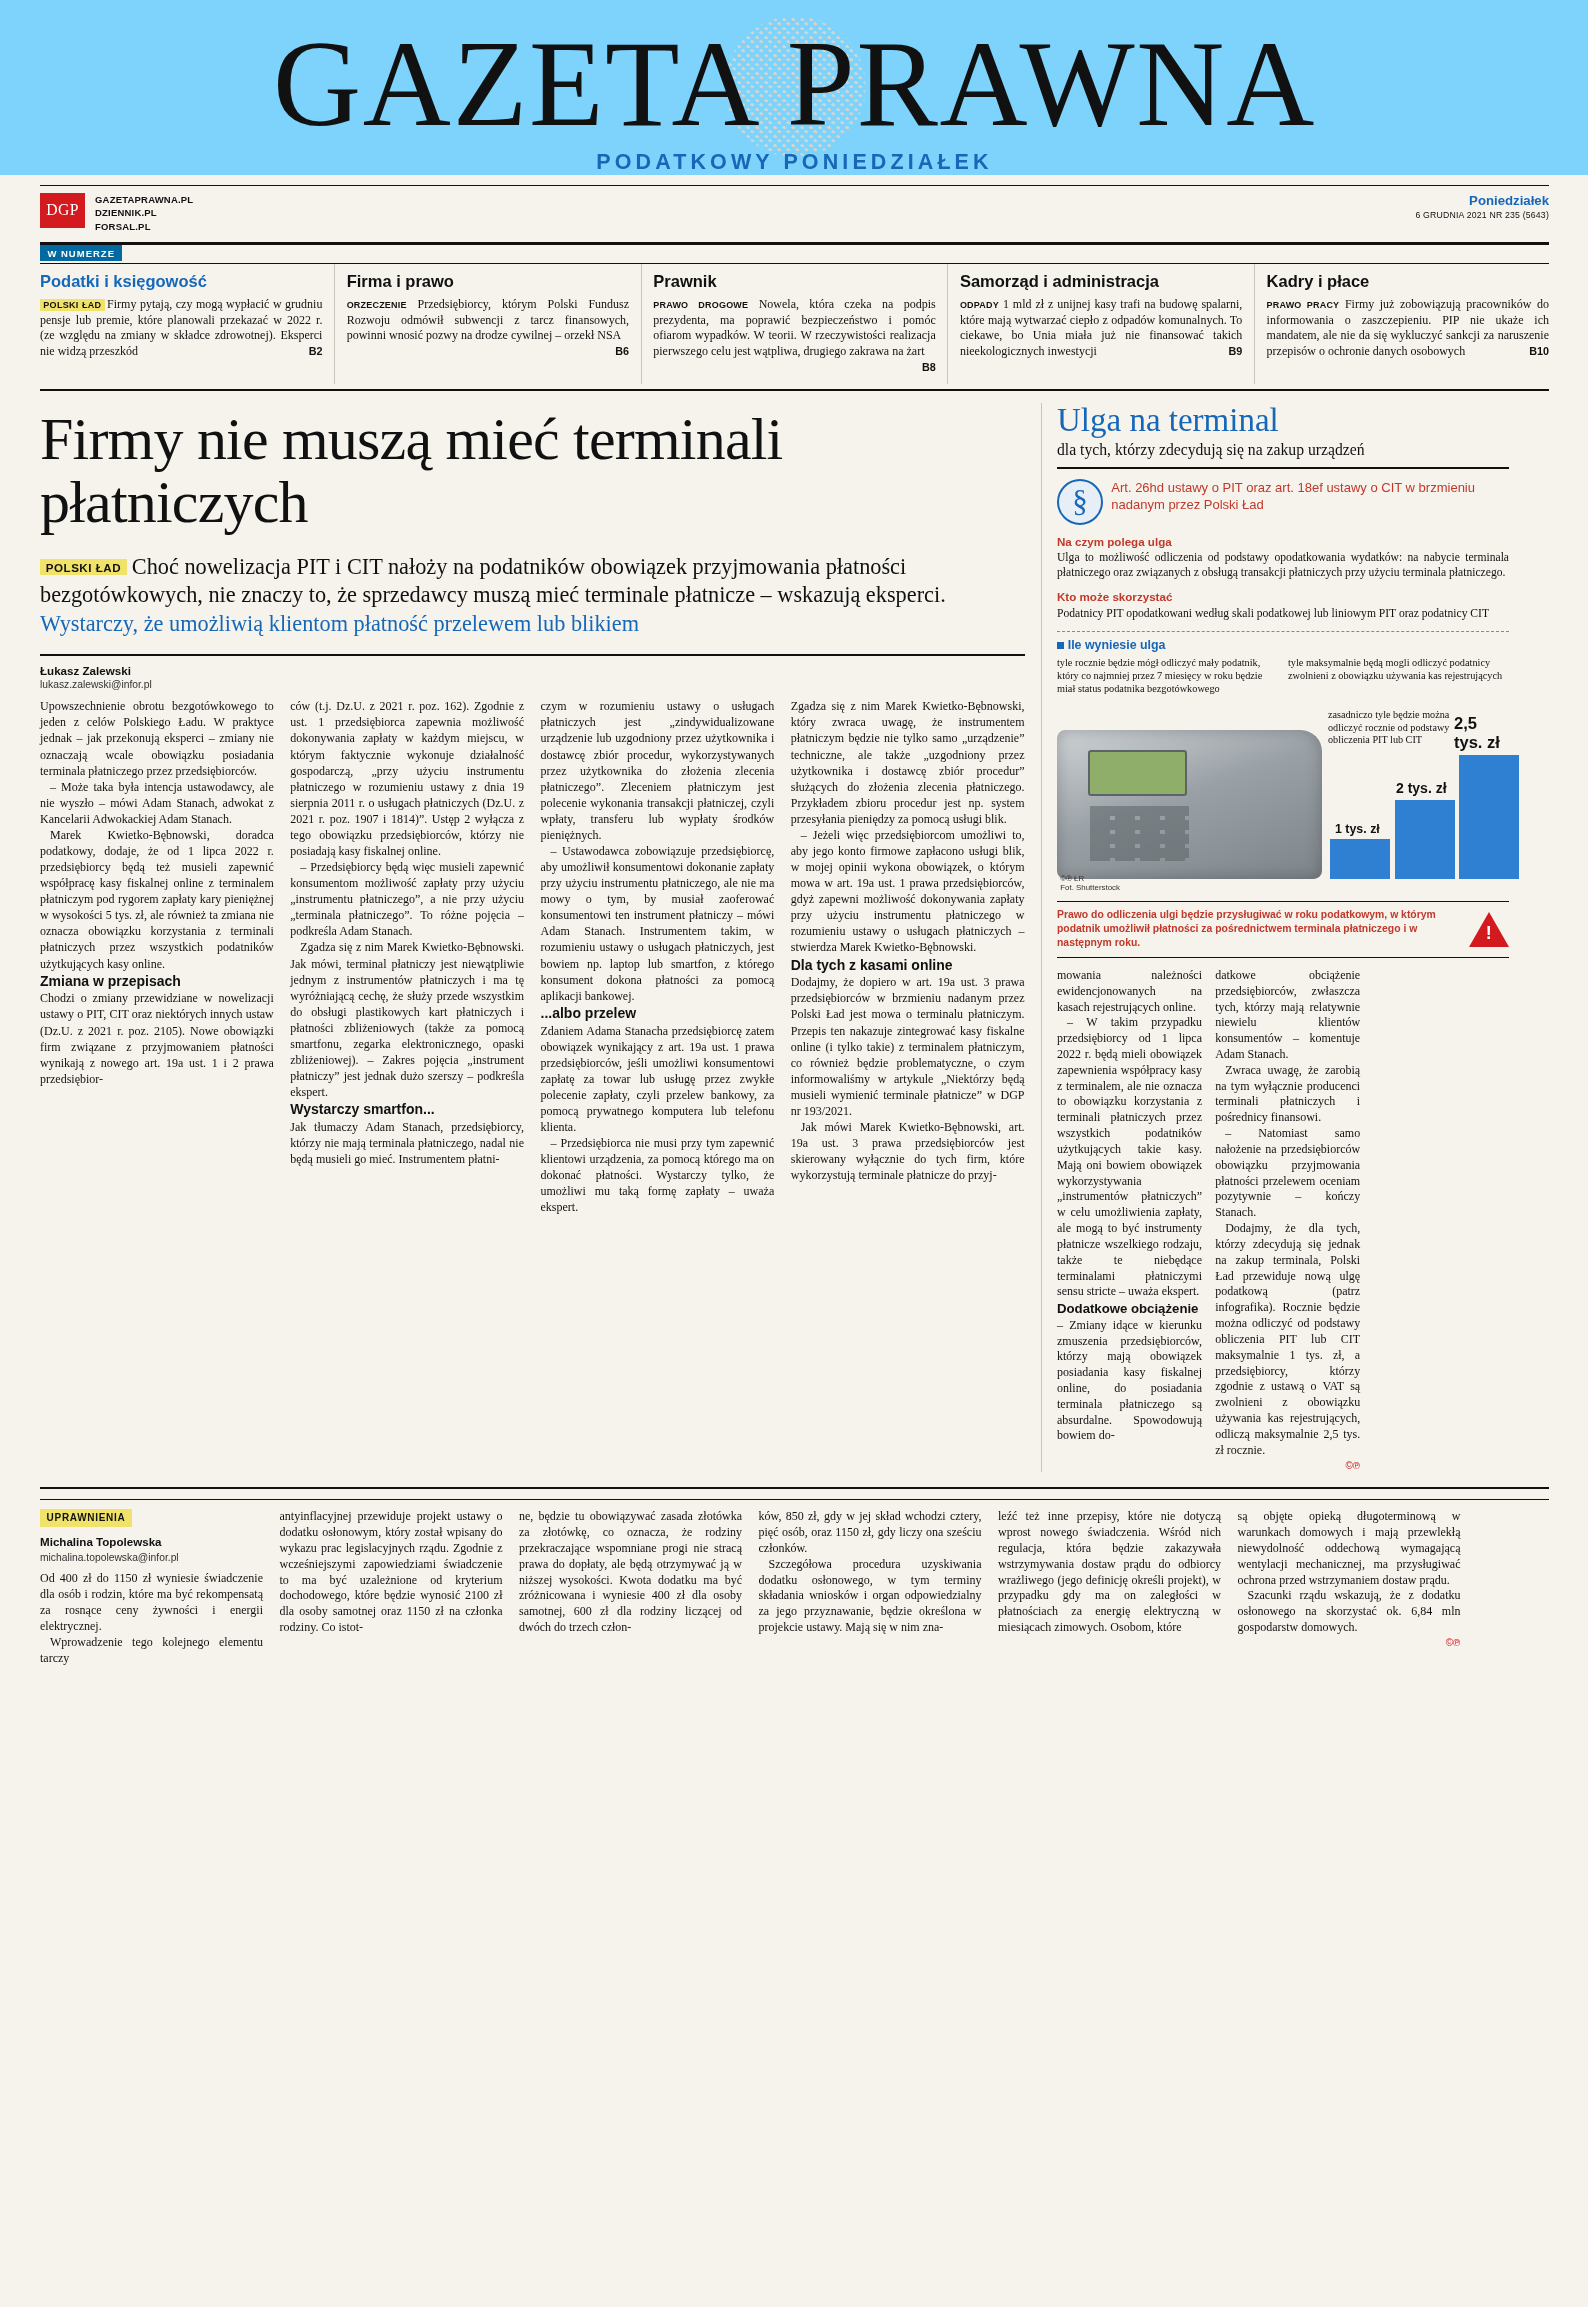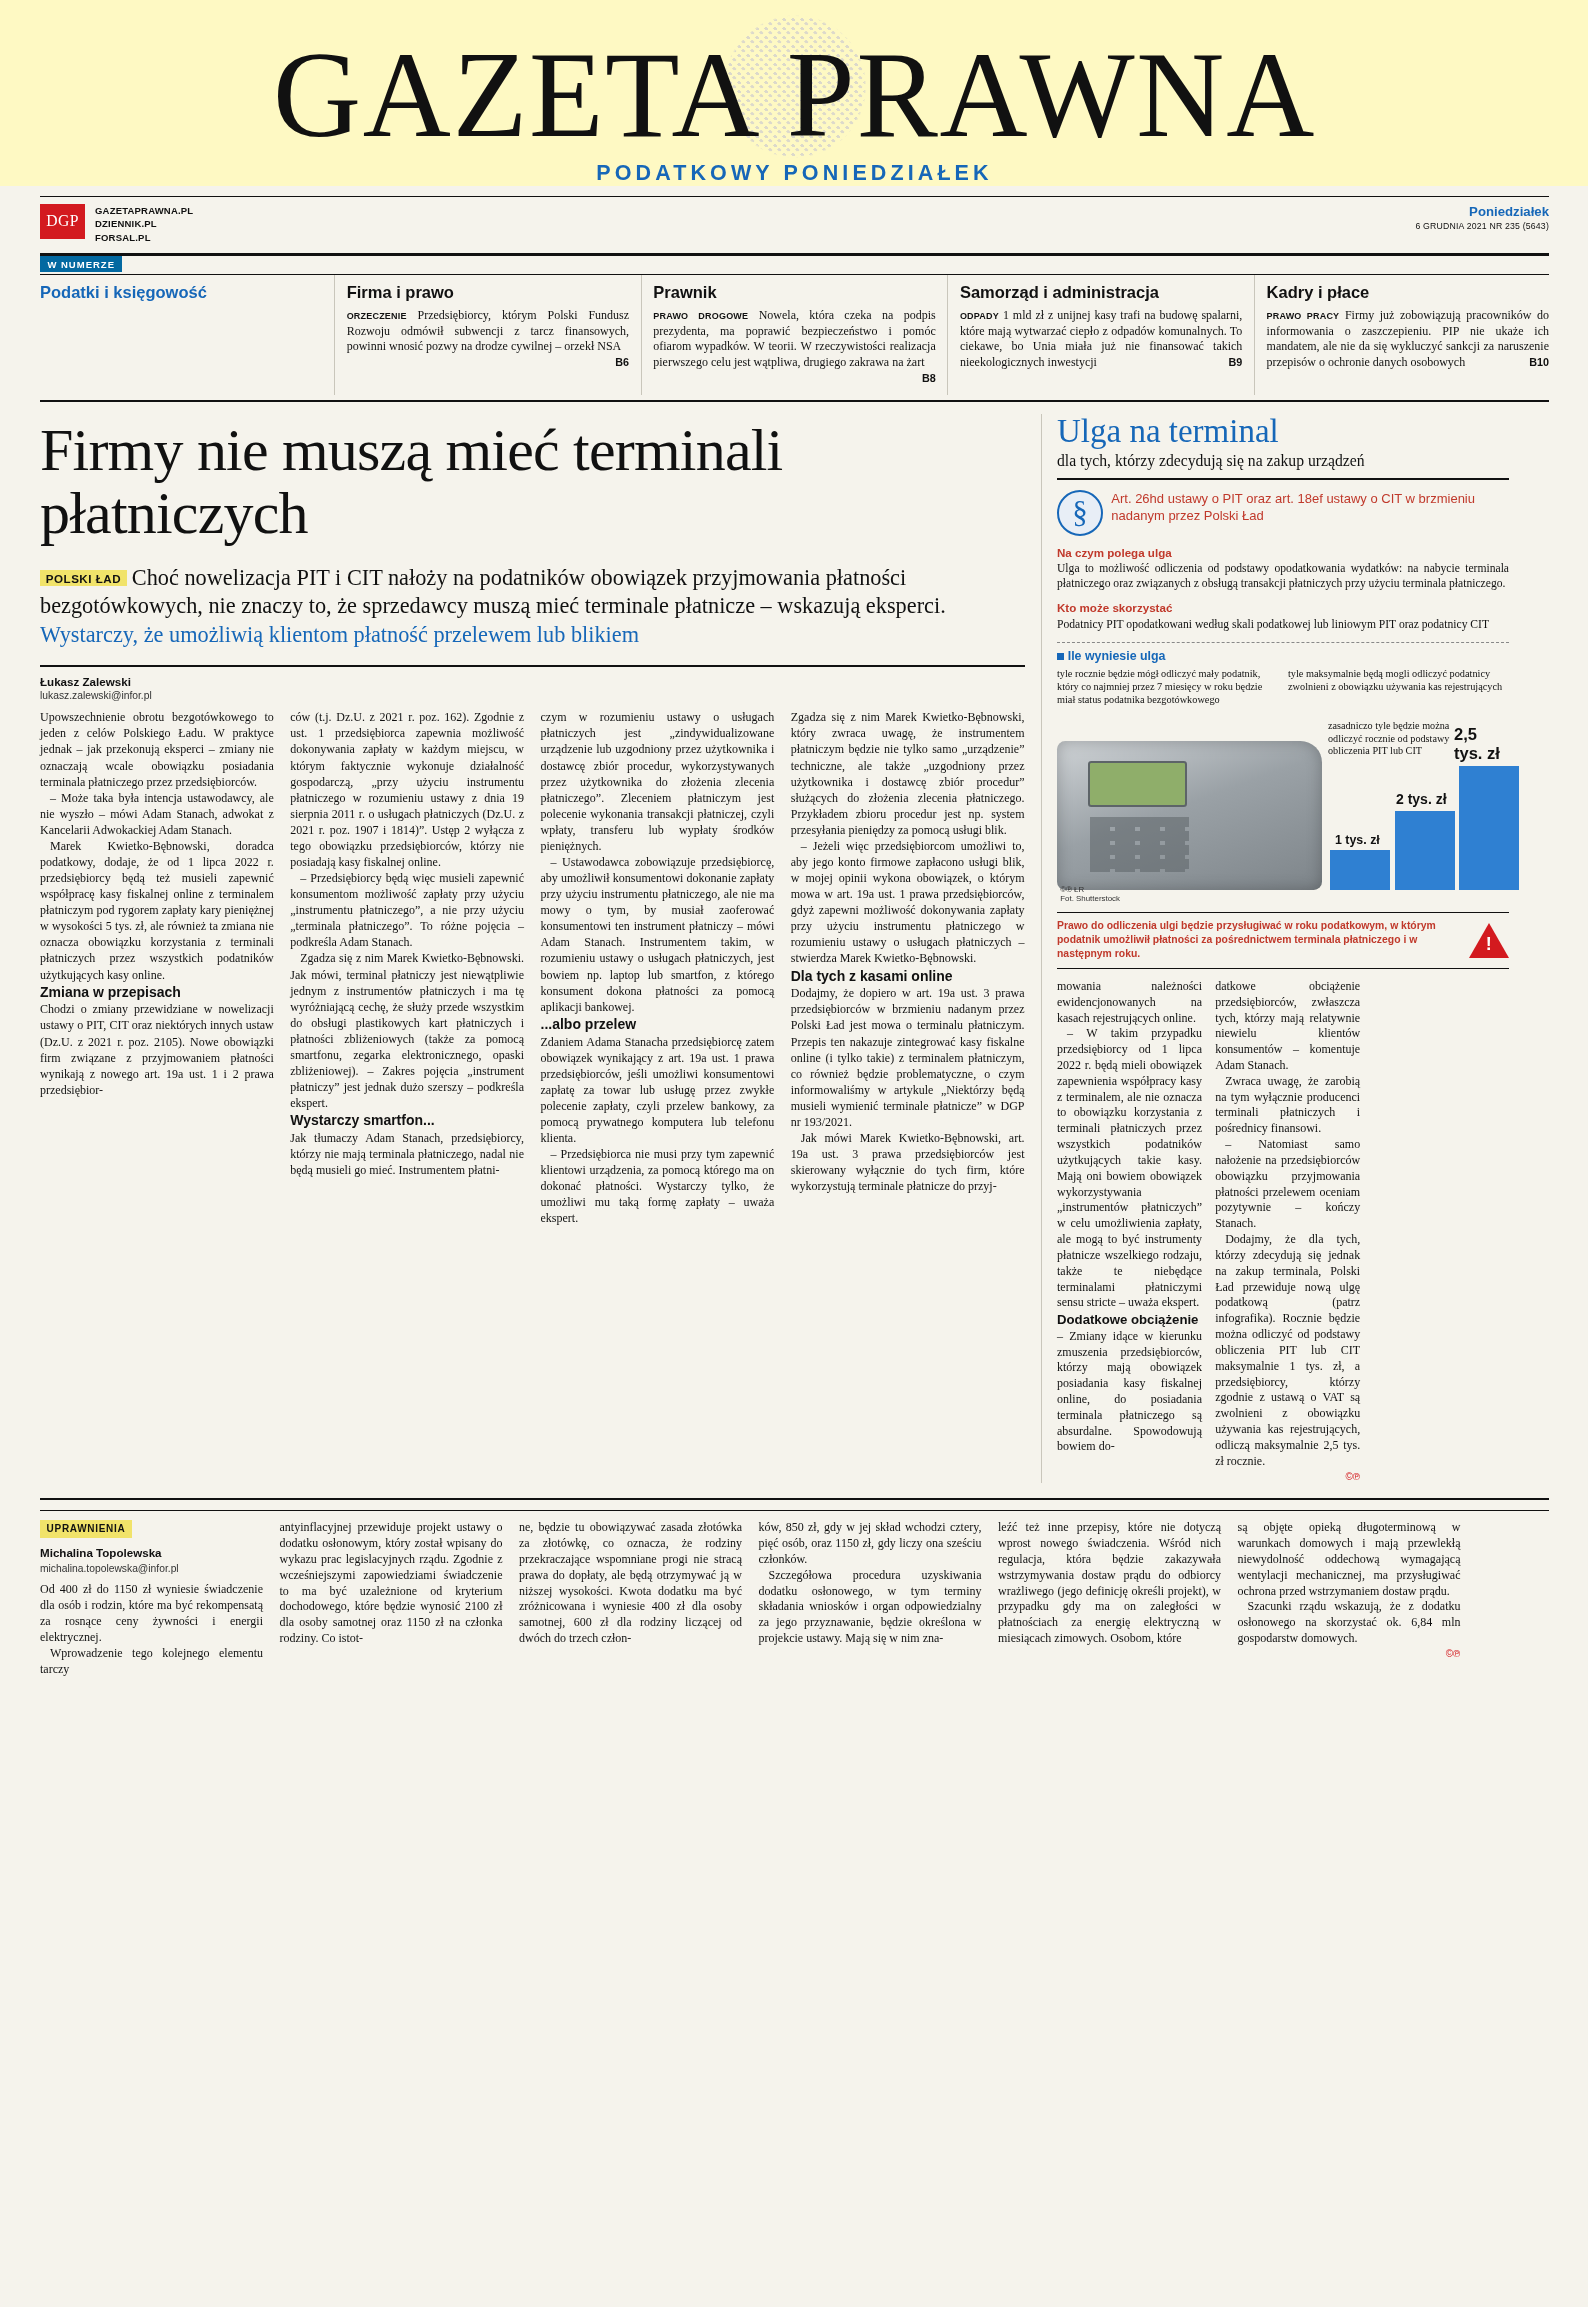--- a/index.html
+++ b/index.html
@@ -8,21 +8,21 @@
     width:1589px; height:2307px;
     background:#f3f1ea;
     font-family:"Liberation Serif", serif;
     color:#111;
     position:relative;
     overflow:hidden;
   }
   .page { position:relative; width:1589px; height:2307px; background:#f5f3ec; }
 
   
-  .masthead { position:relative; padding-top:34px; text-align:center; background:#fef9c3; }
+  .masthead { position:relative; padding-top:23px; text-align:center; background:#7dd3fc; }
   .globe {
     position:absolute; top:8.3px; left:50%; transform:translateX(-50%);
     width:190px; height:157px;
     background:
       radial-gradient(circle at 35% 30%, #d9d6cc 0 1.7px, transparent 1.7px) 0 0/9px 9px,
       radial-gradient(circle at 35% 30%, #d9d6cc 0 1.7px, transparent 1.7px) 4.1px 4.1px/9px 9px;
     -webkit-mask-image: radial-gradient(circle at 50% 50%, #000 56%, transparent 58%);
             mask-image: radial-gradient(circle at 50% 50%, #000 56%, transparent 58%);
     opacity:.9;
   }
@@ -192,20 +192,24 @@
     </div>
   </div>
   <div class="rule-black"></div>
 
   <div class="wnumerze-wrap">
     <div class="wnumerze-tag">W NUMERZE</div>
     <div class="wn-grid">
 
       <div class="wn-col">
         <div class="wn-h blue">Podatki i księgowość</div>
+        <div class="wn-body">
+          <span class="kicker-red">POLSKI ŁAD</span><span>Firmy pytają, czy mogą wypłacić w grudniu pensje lub premie, które planowali przekazać w 2022 r. (ze względu na zmiany w składce zdrowotnej). Eksperci nie widzą przeszkód</span>
+          <span class="pageref">B2</span>
+        </div>
       </div>
 
       <div class="wn-col">
         <div class="wn-h">Firma i prawo</div>
         <div class="wn-body">
           <span class="kicker-caps">ORZECZENIE</span>
           <span>Przedsiębiorcy, którym Polski Fundusz Rozwoju odmówił subwencji z tarcz finansowych, powinni wnosić pozwy na drodze cywilnej – orzekł NSA</span>
           <span class="pageref">B6</span>
         </div>
       </div>

